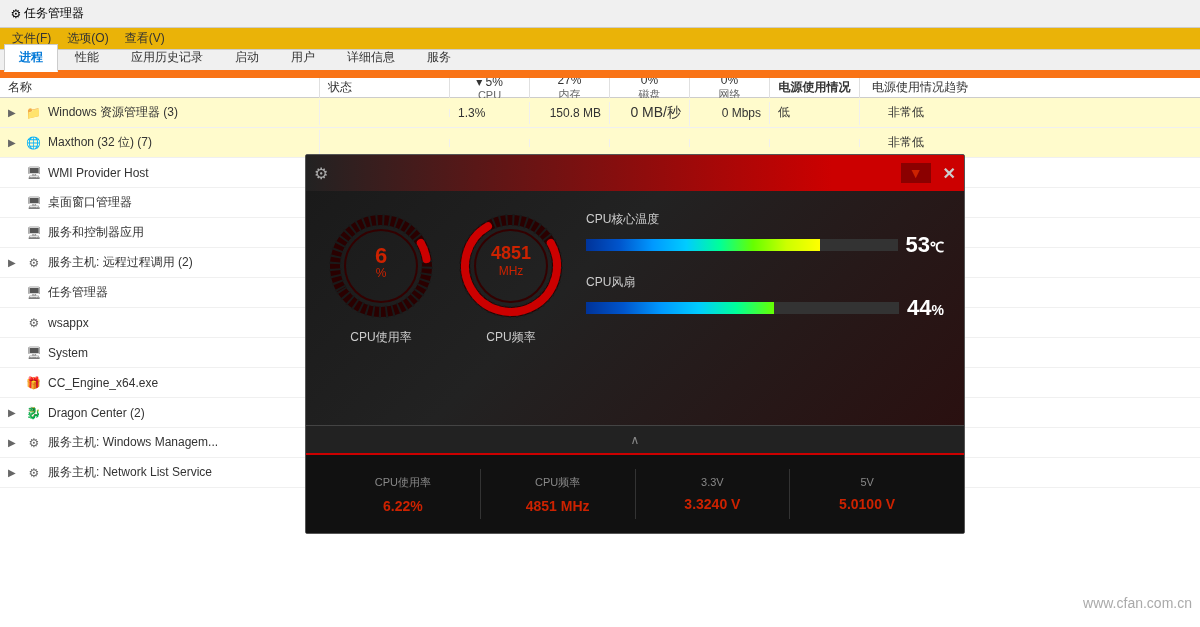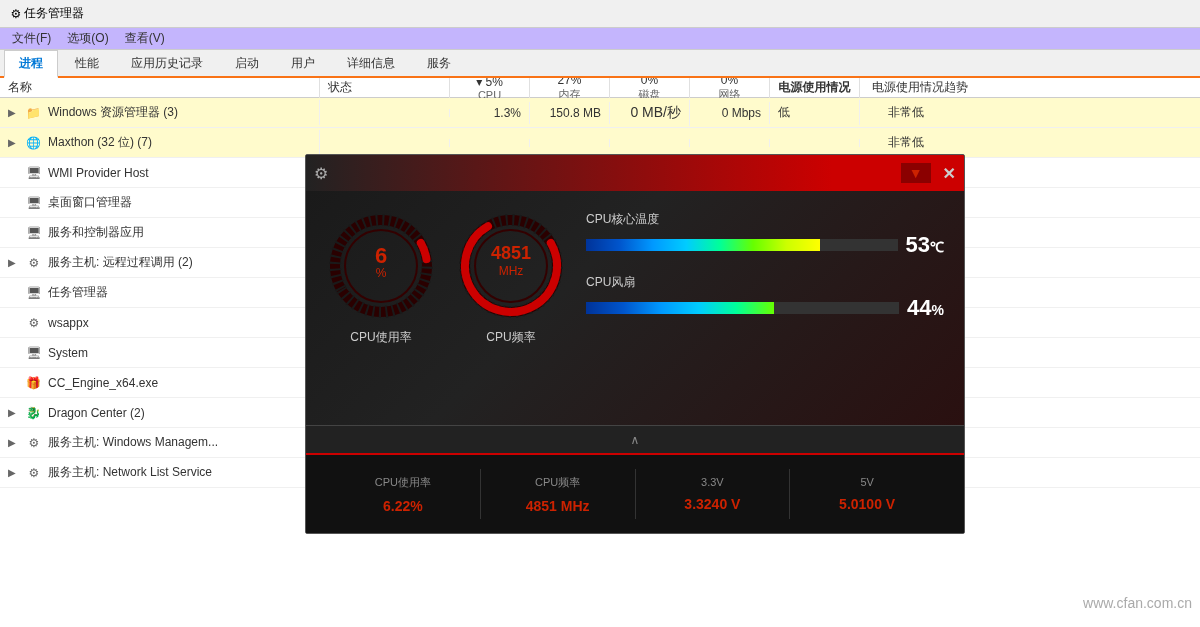--- a/index.html
+++ b/index.html
@@ -10,42 +10,42 @@
       background: #f0f0f0;
       height: 28px;
       display: flex;
       align-items: center;
       padding: 0 8px;
       border-bottom: 1px solid #ccc;
     }
 
     
     .menu-bar {
-      background: #c4b5fd;
+      background: #eab308;
       height: 22px;
       display: flex;
       align-items: center;
       padding: 0 4px;
       border-bottom: 1px solid #ccc;
     }
     .menu-item {
       padding: 2px 8px;
       font-size: 12px;
       color: #333;
       cursor: pointer;
     }
 
     
     .tab-bar {
       background: #f0f0f0;
       height: 28px;
       display: flex;
       align-items: flex-end;
       padding: 0 4px;
-      border-bottom: 2px solid #f97316;
+      border-bottom: 8px solid #f97316;
     }
     .tab {
       padding: 4px 14px;
       font-size: 12px;
       color: #333;
       cursor: pointer;
       border: 1px solid transparent;
       border-bottom: none;
       margin-right: 2px;
     }
@@ -94,21 +94,21 @@
       display: flex;
       align-items: center;
       height: 30px;
       border-bottom: 1px solid #f0f0f0;
       background: #fff;
     }
     .table-row.highlighted { background: #fffbcc; }
 
     .tr-name { width: 320px; padding: 4px 8px; font-size: 12px; color: #333; border-right: 1px solid #f0f0f0; display: flex; align-items: center; gap: 6px; overflow: hidden; white-space: nowrap; }
     .tr-status { width: 130px; padding: 4px 8px; font-size: 12px; color: #333; border-right: 1px solid #f0f0f0; }
-    .tr-cpu { width: 80px; padding: 4px 8px; font-size: 12px; color: #333; border-right: 1px solid #f0f0f0; text-align: right; }
+    .tr-cpu { width: 80px; padding: 4px 8px; font-size: 12px; color: #333; border-right: 1px solid #f0f0f0; text-align: left; }
     .tr-memory { width: 80px; padding: 4px 8px; font-size: 12px; color: #333; border-right: 1px solid #f0f0f0; text-align: right; }
     .tr-disk { width: 80px; padding: 4px 8px; font-size: 14px; color: #333; border-right: 1px solid #f0f0f0; text-align: right; }
     .tr-network { width: 80px; padding: 4px 8px; font-size: 12px; color: #333; border-right: 1px solid #f0f0f0; text-align: right; }
     .tr-power { width: 90px; padding: 4px 8px; font-size: 12px; color: #333; border-right: 1px solid #f0f0f0; }
     .tr-power-trend { width: 120px; padding: 4px 8px; font-size: 12px; color: #333; margin-left: 20px; }
 
     .expand-arrow { color: #666; font-size: 10px; cursor: pointer; width: 12px; flex-shrink: 0; }
     .proc-icon { width: 16px; height: 16px; flex-shrink: 0; display: flex; align-items: center; justify-content: center; font-size: 12px; }
 
     

